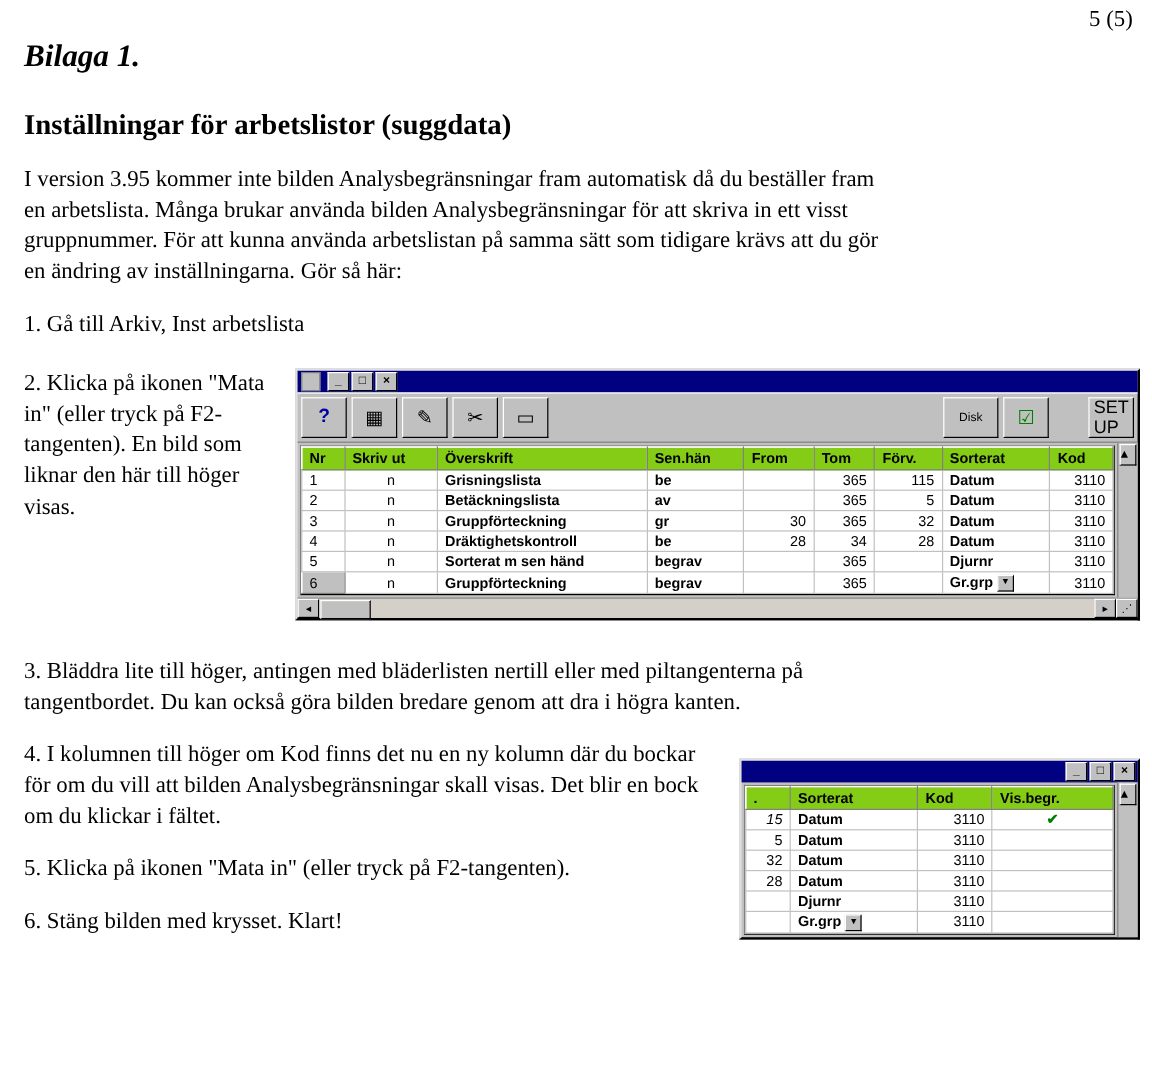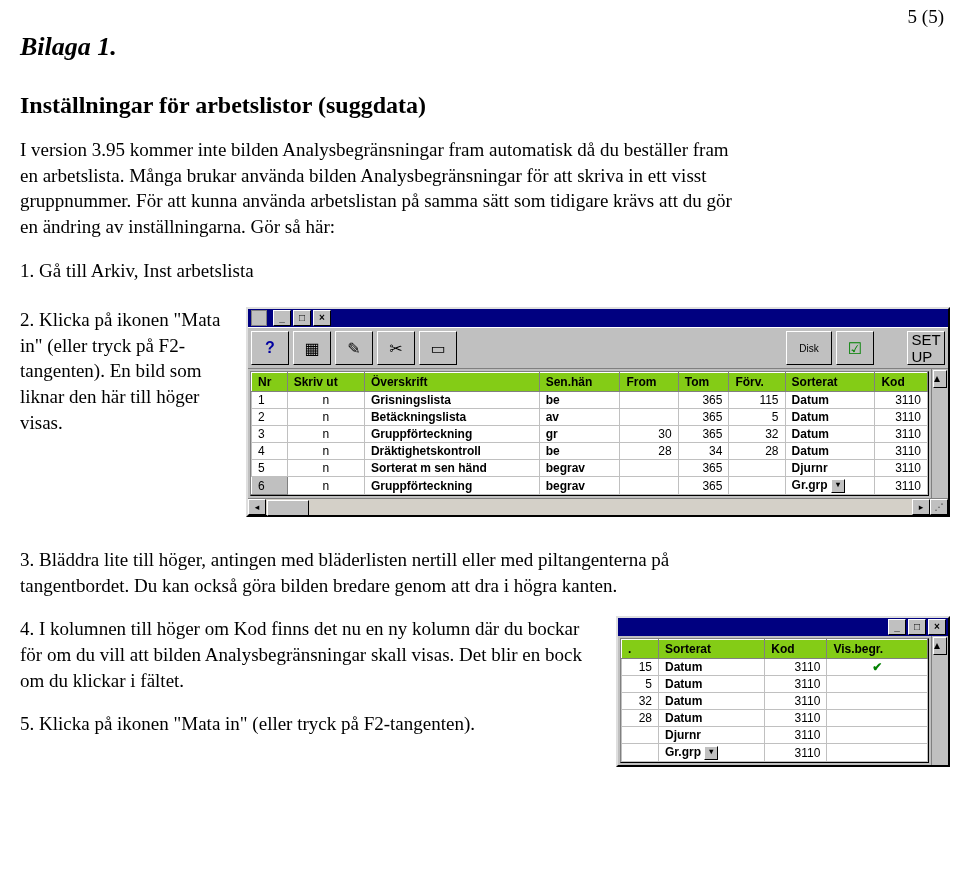--- a/index.html
+++ b/index.html
@@ -177,21 +177,21 @@
     width: 40px; height: 14px; margin: 1px 0 0 1px;
     background: #c0c0c0;
     border: 1px solid #000;
     border-top-color: #fff;
     border-left-color: #fff;
   }
   
   .bottom-row {
     display: flex;
     gap: 16px;
-    align-items: flex-start;
+    align-items: center;
   }
   .bottom-left { width: 580px; flex: 0 0 auto; }
   .bottom-right { flex: 1 1 auto; }
   .bottom-left p { max-width: none; }
   
   .win2 {
     background: #c0c0c0;
     border: 2px solid #000;
     border-top-color: #dfdfdf;
     border-left-color: #dfdfdf;
@@ -352,20 +352,21 @@
     </div>
   </div>
 </div>
 
 <p>3. Bläddra lite till höger, antingen med bläderlisten nertill eller med piltangenterna på tangentbordet. Du kan också göra bilden bredare genom att dra i högra kanten.</p>
 
 <div class="bottom-row">
   <div class="bottom-left">
     <p>4. I kolumnen till höger om Kod finns det nu en ny kolumn där du bockar för om du vill att bilden Analysbegränsningar skall visas. Det blir en bock om du klickar i fältet.</p>
     <p>5. Klicka på ikonen "Mata in" (eller tryck på F2-tangenten).</p>
+    <p>6. Stäng bilden med krysset. Klart!</p>
   </div>
   <div class="bottom-right">
     <div class="win2">
       <div class="titlebar">
         <span class="tb-title">&nbsp;</span>
         <span class="tb-btn">_</span>
         <span class="tb-btn">□</span>
         <span class="tb-btn">×</span>
       </div>
       <div style="display:flex;">
@@ -374,21 +375,21 @@
             <thead>
               <tr>
                 <th style="width:24px;">.</th>
                 <th>Sorterat</th>
                 <th>Kod</th>
                 <th>Vis.begr.</th>
               </tr>
             </thead>
             <tbody id="w2-rows">
                 <tr>
-                  <td class="r" style="font-weight:normal;">15</td>
+                  <td class="r" style="font-weight:normal;font-style:italic;">15</td>
                   <td>Datum</td>
                   <td class="r" style="font-weight:normal;">3110</td>
                   <td class="check">✔</td>
                 </tr>
                 <tr>
                   <td class="r" style="font-weight:normal;">5</td>
                   <td>Datum</td>
                   <td class="r" style="font-weight:normal;">3110</td>
                   <td class="check"></td>
                 </tr>

